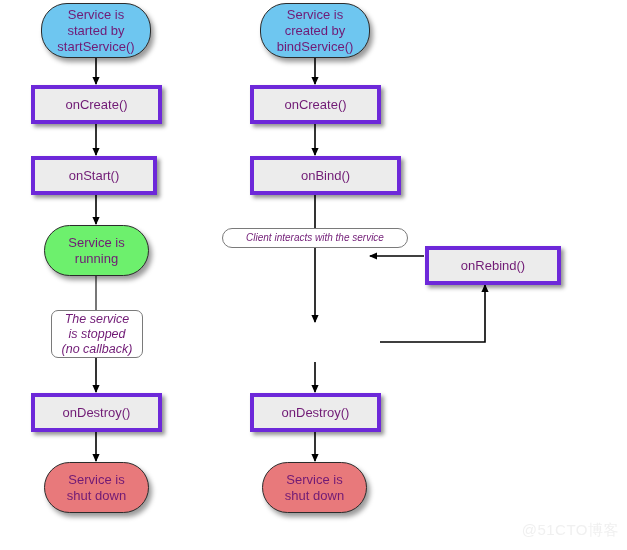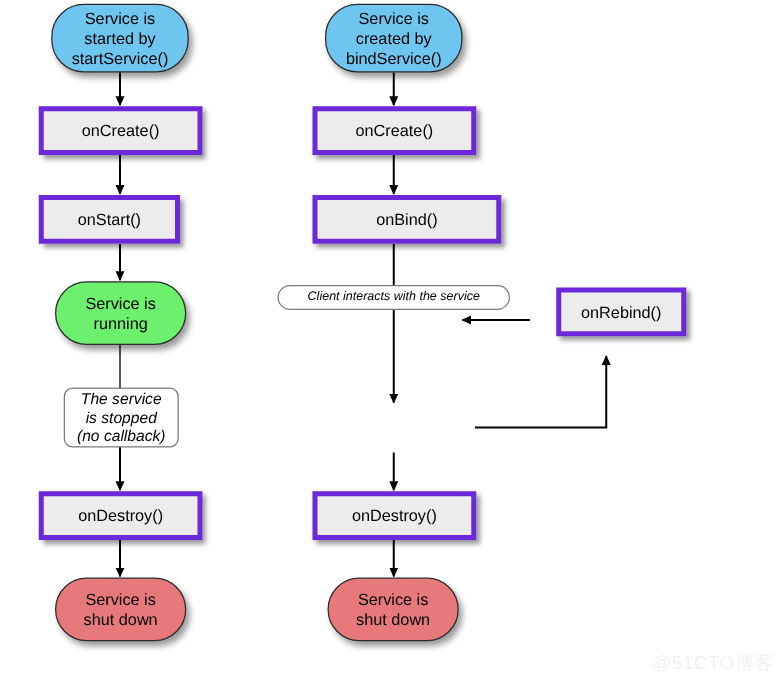--- a/index.html
+++ b/index.html
@@ -24,21 +24,21 @@
     pointer-events: none;
   }
 
   .node {
     position: absolute;
     box-sizing: border-box;
     display: flex;
     align-items: center;
     justify-content: center;
     text-align: center;
-    color: #000000;
+    color: #701a75;
     font-size: 13px;
     line-height: 16px;
     z-index: 3;
   }
 
   
   .box {
     background: #ececec;
     border: 4px solid #6d28d9;
     box-shadow: 3px 3px 4px rgba(0,0,0,0.42);
@@ -121,21 +121,21 @@
   <div class="node pill blue" style="left:41px; top:3px; width:110px; height:55px;">
     <span style="white-space:pre-line;">Service is
 started by
 startService()</span>
   </div>
 
   <div class="node box" style="left:31px; top:85px; width:131px; height:39px;">
     <span>onCreate()</span>
   </div>
 
-  <div class="node box" style="left:31px; top:156px; width:113px; height:39px;">
+  <div class="node box" style="left:31px; top:156px; width:126px; height:39px;">
     <span>onStart()</span>
   </div>
 
   <div class="node pill green" style="left:44px; top:225px; width:105px; height:51px;">
     <span style="white-space:pre-line;">Service is
 running</span>
   </div>
 
   <div class="node note" style="left:51px; top:310px; width:92px; height:48px;">
     <span style="white-space:pre-line;">The service
@@ -163,21 +163,21 @@
   </div>
 
   <div class="node box" style="left:250px; top:156px; width:151px; height:39px;">
     <span>onBind()</span>
   </div>
 
   <div class="node note-pill" style="left:222px; top:228px; width:186px; height:20px;">
     <span>Client interacts with the service</span>
   </div>
 
-  <div class="node box" style="left:425px; top:230px; width:104px; height:39px;margin-left:20px;">
+  <div class="node box" style="left:425px; top:246px; width:136px; height:39px;">
     <span>onRebind()</span>
   </div>
 
 
   <div class="node box" style="left:250px; top:393px; width:131px; height:39px;">
     <span>onDestroy()</span>
   </div>
 
   <div class="node pill red" style="left:262px; top:462px; width:105px; height:51px;">
     <span style="white-space:pre-line;">Service is

